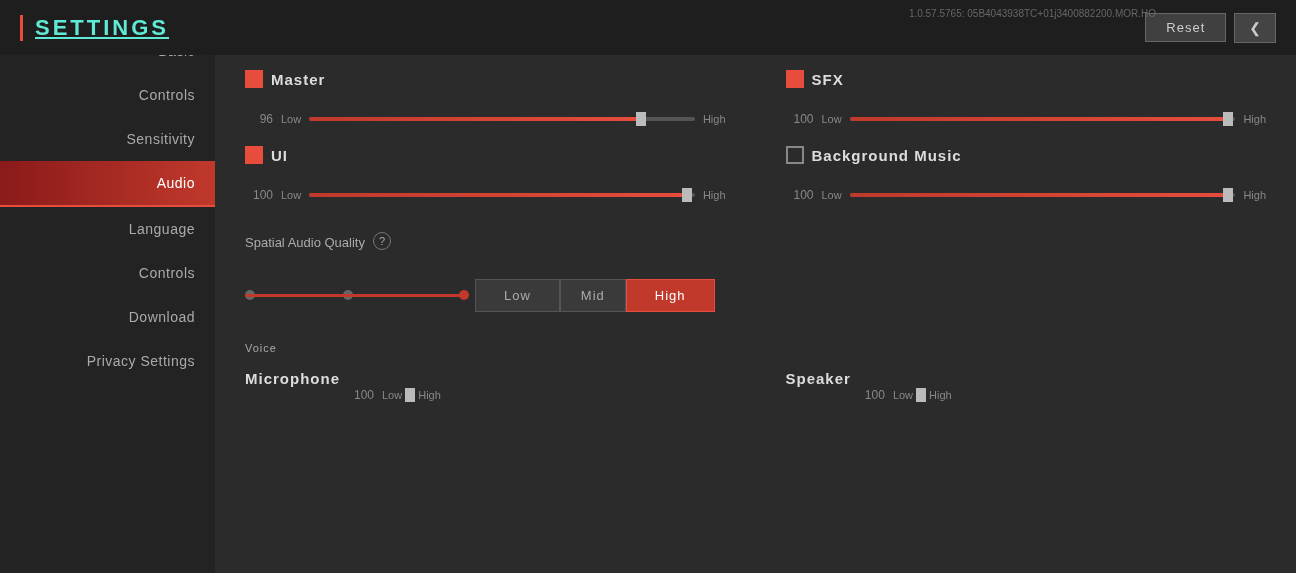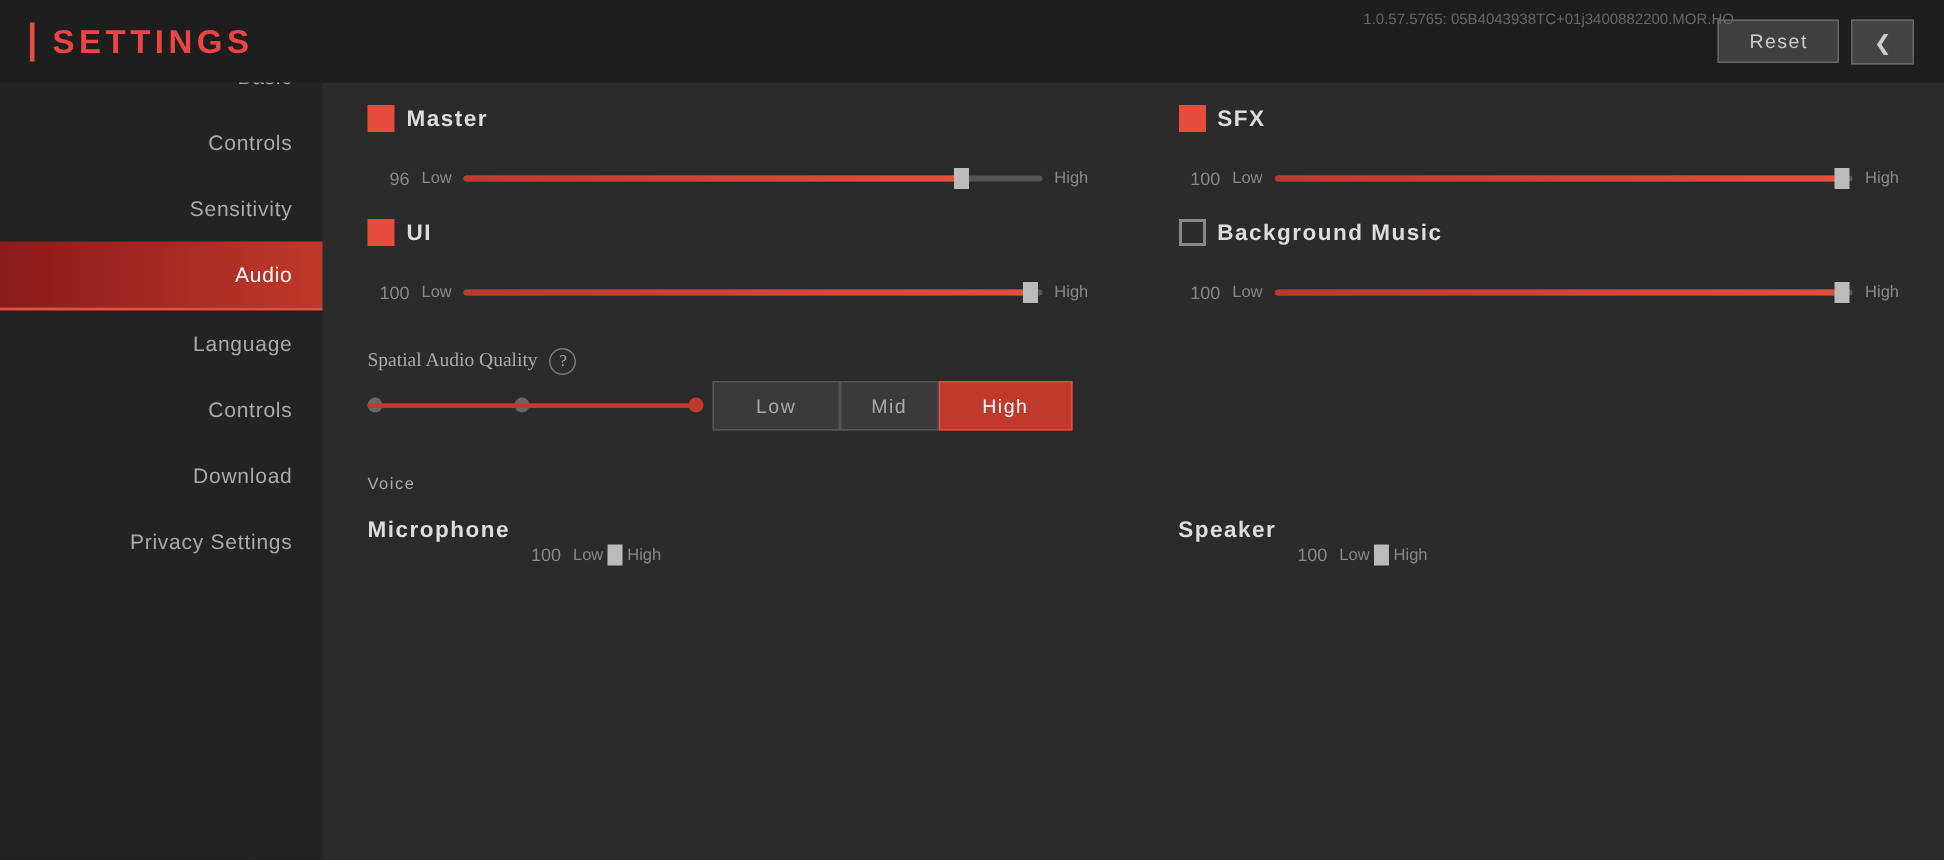--- a/index.html
+++ b/index.html
@@ -47,26 +47,27 @@
       left: 0;
       right: 0;
       height: 55px;
       display: flex;
       align-items: center;
       padding: 0 20px;
       background: #1e1e1e;
       z-index: 10;
     }
     .header-title {
-      color: #ef4444;
+      color: #5eead4;
       font-size: 22px;
       font-weight: bold;
       letter-spacing: 3px;
       border-left: 3px solid #e74c3c;
       padding-left: 12px;
+      text-decoration: underline;
     }
     .header-right {
       margin-left: auto;
       display: flex;
       align-items: center;
       gap: 8px;
     }
     .version-text {
       font-size: 10px;
       color: #666;
@@ -167,25 +168,24 @@
       background: #bbb;
       position: absolute;
       top: -5px;
       transform: translateX(-50%);
       cursor: pointer;
     }
     
     .section-label {
       color: #aaa;
       font-size: 13px;
-      margin-bottom: 4px;
-      display: flex;
-      align-items: flex-start;
+      margin-bottom: 29px;
+      display: flex;
+      align-items: flex-end;
       gap: 8px;
-      font-family: Liberation Serif, serif;
     }
     .help-icon {
       width: 18px;
       height: 18px;
       border: 1px solid #777;
       border-radius: 50%;
       display: inline-flex;
       align-items: center;
       justify-content: center;
       font-size: 11px;

